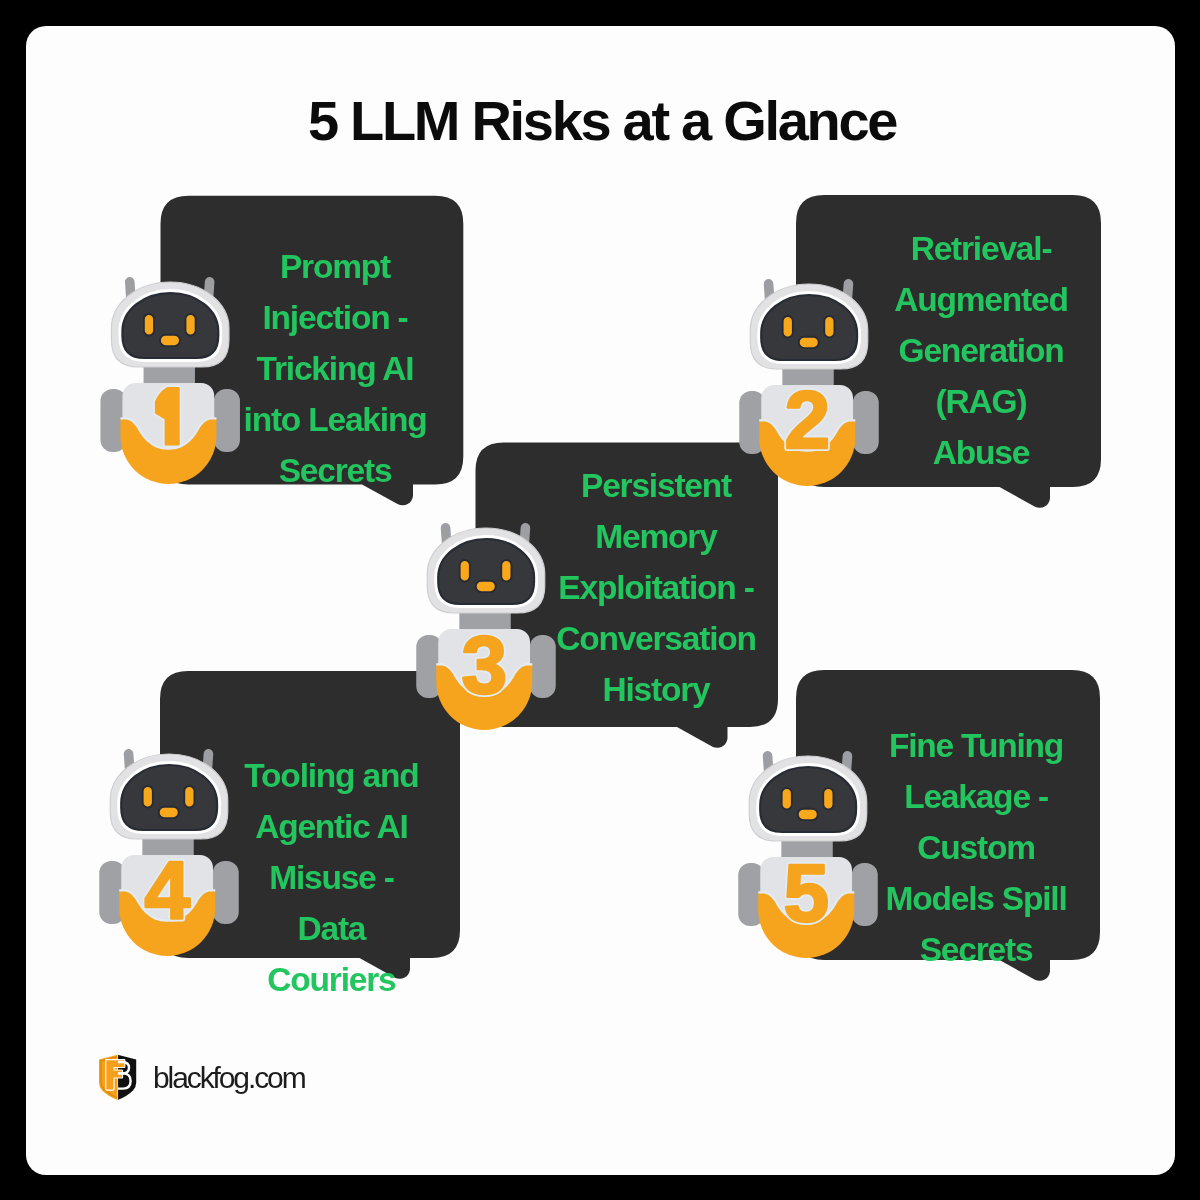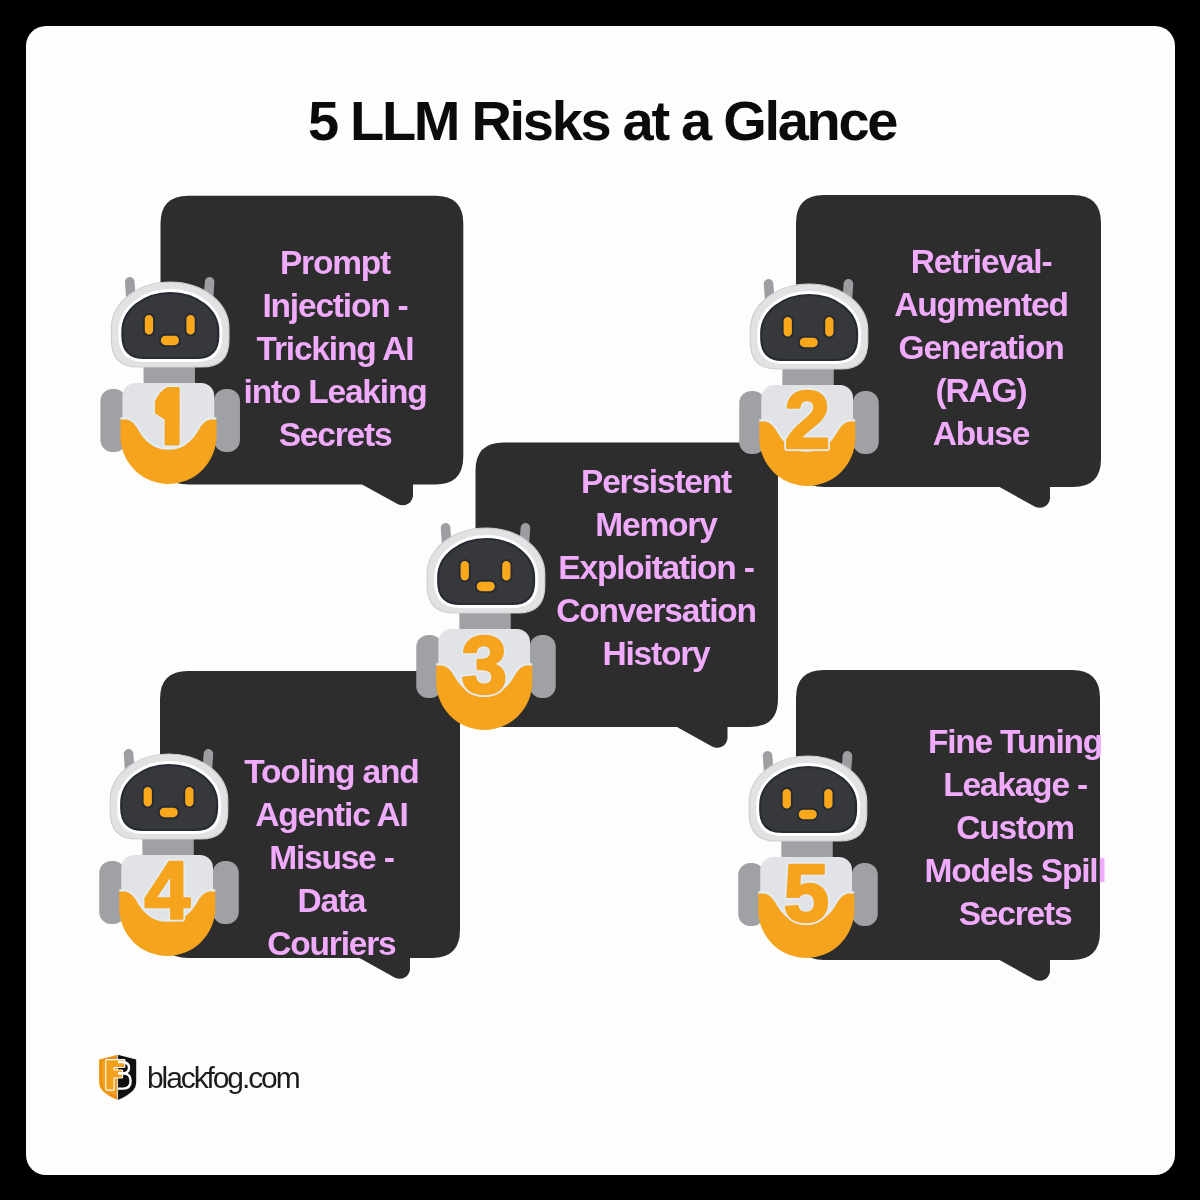--- a/index.html
+++ b/index.html
@@ -3,23 +3,23 @@
 <meta charset="utf-8">
 <style>
   html,body{margin:0;padding:0;}
   body{width:1200px;height:1200px;background:#000;position:relative;overflow:hidden;
        font-family:"Liberation Sans", sans-serif;}
   #card{position:absolute;left:25.5px;top:25.5px;width:1149px;height:1149px;
         background:#fdfdfd;border-radius:20px;}
   #title{position:absolute;left:0;top:87.5px;width:1204px;text-align:center;
          font-size:56px;font-weight:bold;color:#0b0b0b;letter-spacing:-2.3px;}
   svg.layer{position:absolute;left:0;top:0;}
-  .btxt{position:absolute;width:280px;text-align:center;font-size:33.5px;line-height:43px;
-        font-weight:bold;color:#f0abfc;letter-spacing:-1.2px;}
-  #foot{position:absolute;left:147px;top:1060.5px;font-size:30px;color:#1c1c1c;letter-spacing:-2.1px;}
+  .btxt{position:absolute;width:280px;text-align:center;font-size:33.5px;line-height:51px;
+        font-weight:bold;color:#22c55e;letter-spacing:-1.2px;}
+  #foot{position:absolute;left:153px;top:1060.5px;font-size:30px;color:#1c1c1c;letter-spacing:-2.1px;}
   .num{font-family:"Liberation Sans",sans-serif;}
 </style>
 </head>
 <body>
 <div id="card"></div>
 <div id="title">5 LLM Risks at a Glance</div>
 <svg class="layer" width="1200" height="1200" viewBox="0 0 1200 1200">
   <defs>
     <g id="robot">
 
@@ -82,18 +82,18 @@
     <path d="M 117.6 1054.8 L 136.2 1059.5 L 136.2 1082.5 Q 136.2 1087 133 1090.5 Q 127 1096.5 117.6 1100 Z" fill="#101010"></path>
     <path d="M 117.6 1056.6 L 101 1060.8 L 101 1082 Q 101 1086 104 1089.3 Q 109.5 1094.7 117.6 1097.9" fill="none" stroke="#e18900" stroke-width="1.3"></path>
     <path d="M 117.6 1055 L 117.6 1100" stroke="#cfe0f2" stroke-width="1"></path>
     <path d="M 106.3 1060.2 L 124.3 1060.2 L 124.3 1067 L 113.5 1067 L 113.5 1070.6 L 122 1070.6 L 122 1077.4 L 113.5 1077.4 L 113.5 1089.6 L 106.3 1089.6 Z" fill="#f5a01d" stroke="#ffffff" stroke-width="2.2" paint-order="stroke" stroke-linejoin="round"></path>
     <path d="M 118 1062 H 122 Q 129 1062 129 1067.7 Q 129 1073.4 122 1073.4 H 118" stroke="#ffffff" stroke-width="2.4" fill="none"></path>
     <path d="M 118 1073.4 H 123 Q 130.6 1073.4 130.6 1081 Q 130.6 1088.6 123 1088.6 H 118" stroke="#ffffff" stroke-width="2.4" fill="none"></path>
   </g>
 </svg>
 
 <div class="btxt" style="left:195px;top:240.5px;">Prompt<br>Injection -<br>Tricking AI<br>into Leaking<br>Secrets</div>
-<div class="btxt" style="left:841px;top:240px;">Retrieval-<br>Augmented<br>Generation<br>(RAG)<br>Abuse</div>
+<div class="btxt" style="left:841px;top:223px;">Retrieval-<br>Augmented<br>Generation<br>(RAG)<br>Abuse</div>
 <div class="btxt" style="left:516px;top:460px;">Persistent<br>Memory<br>Exploitation -<br>Conversation<br>History</div>
 <div class="btxt" style="left:191.4px;top:750px;">Tooling and<br>Agentic AI<br>Misuse -<br>Data<br>Couriers</div>
-<div class="btxt" style="left:875px;top:719.8px;">Fine Tuning<br>Leakage -<br>Custom<br>Models Spill<br>Secrets</div>
+<div class="btxt" style="left:836px;top:719.8px;">Fine Tuning<br>Leakage -<br>Custom<br>Models Spill<br>Secrets</div>
 
 <div id="foot">blackfog.com</div>
 
 </body></html>

